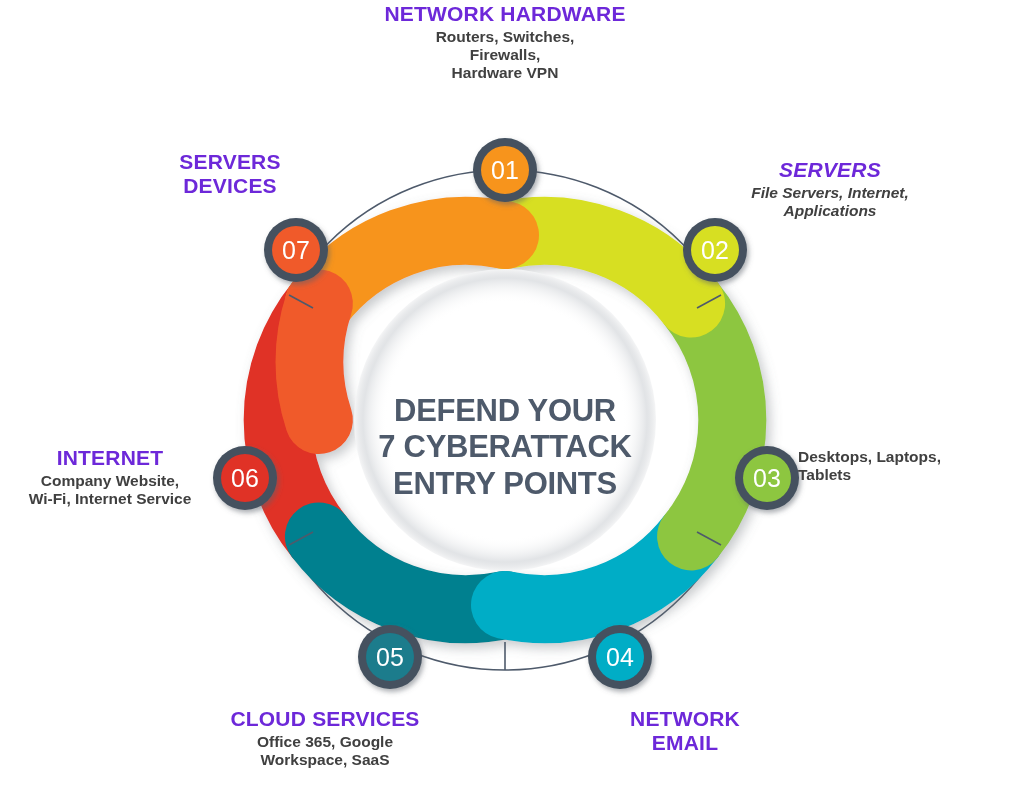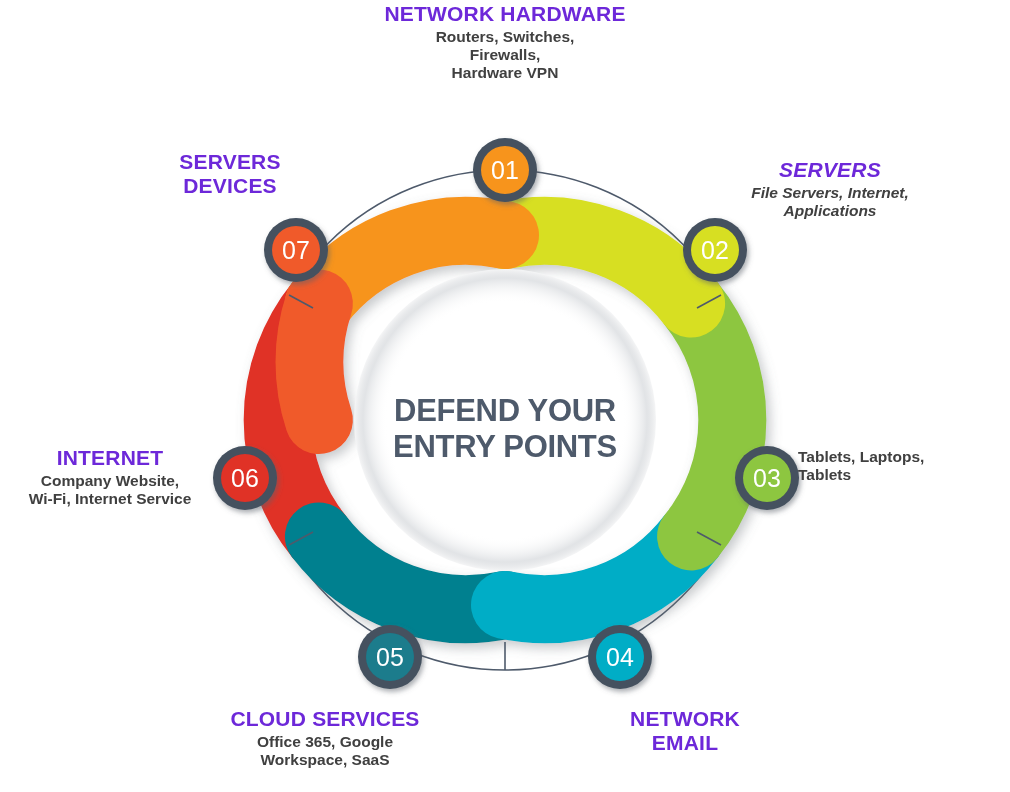--- a/index.html
+++ b/index.html
@@ -159,20 +159,21 @@
     <text class="badge-num" x="767" y="487" text-anchor="middle">03</text>
     <text class="badge-num" x="620" y="666" text-anchor="middle">04</text>
     <text class="badge-num" x="390" y="666" text-anchor="middle">05</text>
     <text class="badge-num" x="245" y="487" text-anchor="middle">06</text>
     <text class="badge-num" x="296" y="259" text-anchor="middle">07</text>
   </svg>
 
   
   <div id="center-text">
     <span class="ctline">DEFEND YOUR</span>
+    <span class="ctline">7 CYBERATTACK</span>
     <span class="ctline">ENTRY POINTS</span>
   </div>
 
   
   <div class="label-block" id="lbl-01">
     <div class="label-title">NETWORK HARDWARE</div>
     <div class="label-sub">
       <span class="lsline">Routers, Switches,</span>
       <span class="lsline">Firewalls,</span>
       <span class="lsline">Hardware VPN</span>
@@ -184,21 +185,21 @@
     <div class="label-title">SERVERS</div>
     <div class="label-sub">
       <span class="lsline">File Servers, Internet,</span>
       <span class="lsline">Applications</span>
     </div>
   </div>
 
   
   <div class="label-block" id="lbl-03">
     <div class="label-sub">
-      <span class="lsline">Tablets, Laptops,</span>
+      <span class="lsline">Desktops, Laptops,</span>
       <span class="lsline">Tablets</span>
     </div>
   </div>
 
   
   <div class="label-block" id="lbl-04">
     <div class="label-title">NETWORK</div>
     <div class="label-title">EMAIL</div>
   </div>
 

